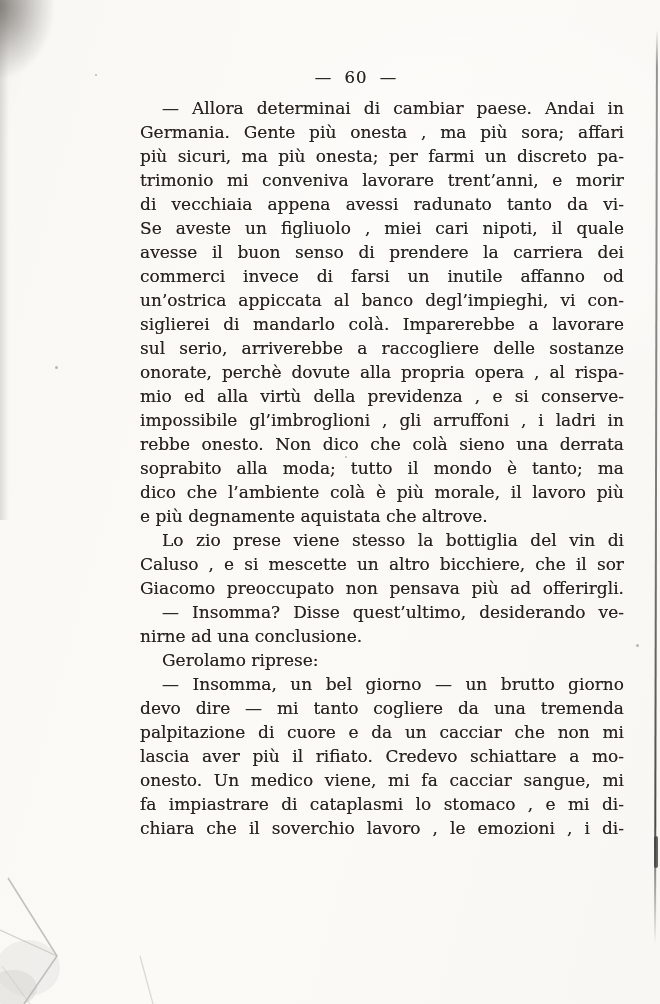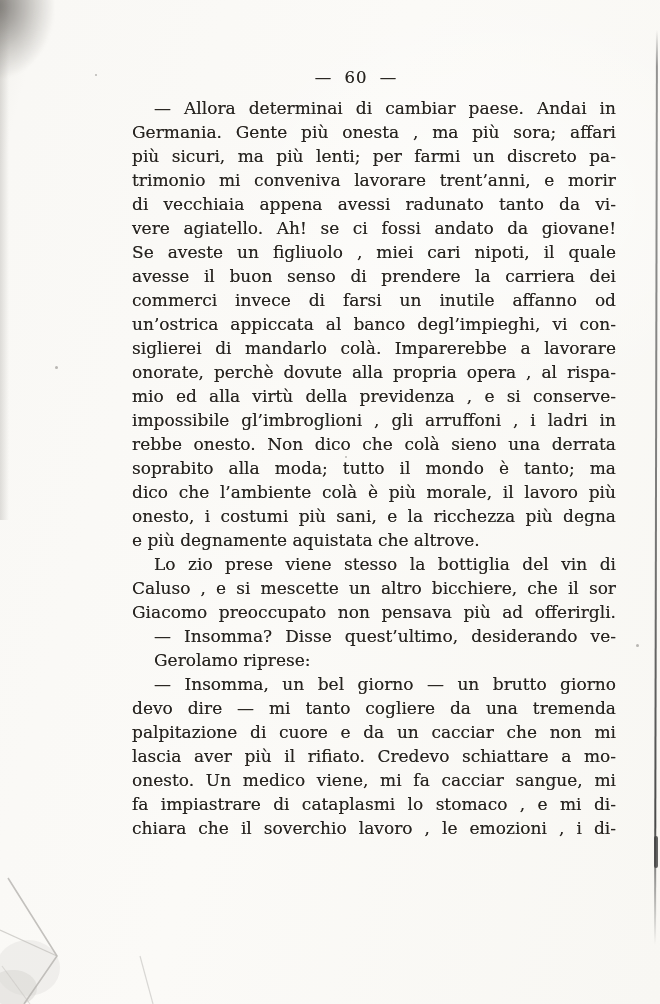--- a/index.html
+++ b/index.html
@@ -20,21 +20,21 @@
     position: absolute; top: 66px; left: 128px; width: 484px;
     transform: translateX(-14px);
     text-align: center;
     font-size: 16.5px; line-height: 24px;
     letter-spacing: 1px;
     color: #26231f;
     text-shadow: 0 0 0.4px rgba(35,30,25,0.55);
   }
   .header-dash { padding: 0 6px; }
   .text-block {
-    position: absolute; top: 96px; left: 132px; width: 484px;
+    position: absolute; top: 96px; left: 140px; width: 484px;
     color: #26231f;
     font-size: 17px;
     text-shadow: 0 0 0.4px rgba(35,30,25,0.55);
   }
   .line {
     height: 24px; line-height: 24px;
     text-align: justify;
     text-align-last: left;
   }
   .line.fill { text-align-last: justify; }
@@ -99,41 +99,41 @@
 
   <div class="page-number-header">
     <span class="header-dash">—</span>
     <span>60</span>
     <span class="header-dash">—</span>
   </div>
 
   <div class="text-block">
       <div class="line indent fill">— Allora determinai di cambiar paese. Andai in</div>
       <div class="line fill">Germania. Gente più onesta , ma più sora; affari</div>
-      <div class="line fill">più sicuri, ma più lenti; per farmi un discreto pa-</div>
+      <div class="line fill">più sicuri, ma più onesta; per farmi un discreto pa-</div>
       <div class="line fill">trimonio mi conveniva lavorare trent’anni, e morir</div>
       <div class="line fill">di vecchiaia appena avessi radunato tanto da vi-</div>
-      <div class="line fill">vere agiatello. Ah! se ci fossi andato da giovane!</div>
       <div class="line fill">Se aveste un figliuolo , miei cari nipoti, il quale</div>
       <div class="line fill">avesse il buon senso di prendere la carriera dei</div>
       <div class="line fill">commerci invece di farsi un inutile affanno od</div>
       <div class="line fill">un’ostrica appiccata al banco degl’impieghi, vi con-</div>
       <div class="line fill">siglierei di mandarlo colà. Imparerebbe a lavorare</div>
+      <div class="line fill">sul serio, arriverebbe a raccogliere delle sostanze</div>
       <div class="line fill">onorate, perchè dovute alla propria opera , al rispa-</div>
       <div class="line fill">mio ed alla virtù della previdenza , e si conserve-</div>
       <div class="line fill">impossibile gl’imbroglioni , gli arruffoni , i ladri in</div>
       <div class="line fill">rebbe onesto. Non dico che colà sieno una derrata</div>
       <div class="line fill">soprabito alla moda; tutto il mondo è tanto; ma</div>
       <div class="line fill">dico che l’ambiente colà è più morale, il lavoro più</div>
-      <div class="line fill">onesto, i costumi più sani, e la ricchezza più degna</div>
       <div class="line">e più degnamente aquistata che altrove.</div>
       <div class="line indent fill">Lo zio prese viene stesso la bottiglia del vin di</div>
       <div class="line fill">Caluso , e si mescette un altro bicchiere, che il sor</div>
       <div class="line fill">Giacomo preoccupato non pensava più ad offerirgli.</div>
       <div class="line indent fill">— Insomma? Disse quest’ultimo, desiderando ve-</div>
+      <div class="line">nirne ad una conclusione.</div>
       <div class="line indent">Gerolamo riprese:</div>
       <div class="line indent fill">— Insomma, un bel giorno — un brutto giorno</div>
       <div class="line fill">devo dire — mi tanto cogliere da una tremenda</div>
       <div class="line fill">palpitazione di cuore e da un cacciar che non mi</div>
       <div class="line fill">lascia aver più il rifiato. Credevo schiattare a mo-</div>
       <div class="line fill">onesto. Un medico viene, mi fa cacciar sangue, mi</div>
       <div class="line fill">fa impiastrare di cataplasmi lo stomaco , e mi di-</div>
       <div class="line fill">chiara che il soverchio lavoro , le emozioni , i di-</div>
     </div>
 

